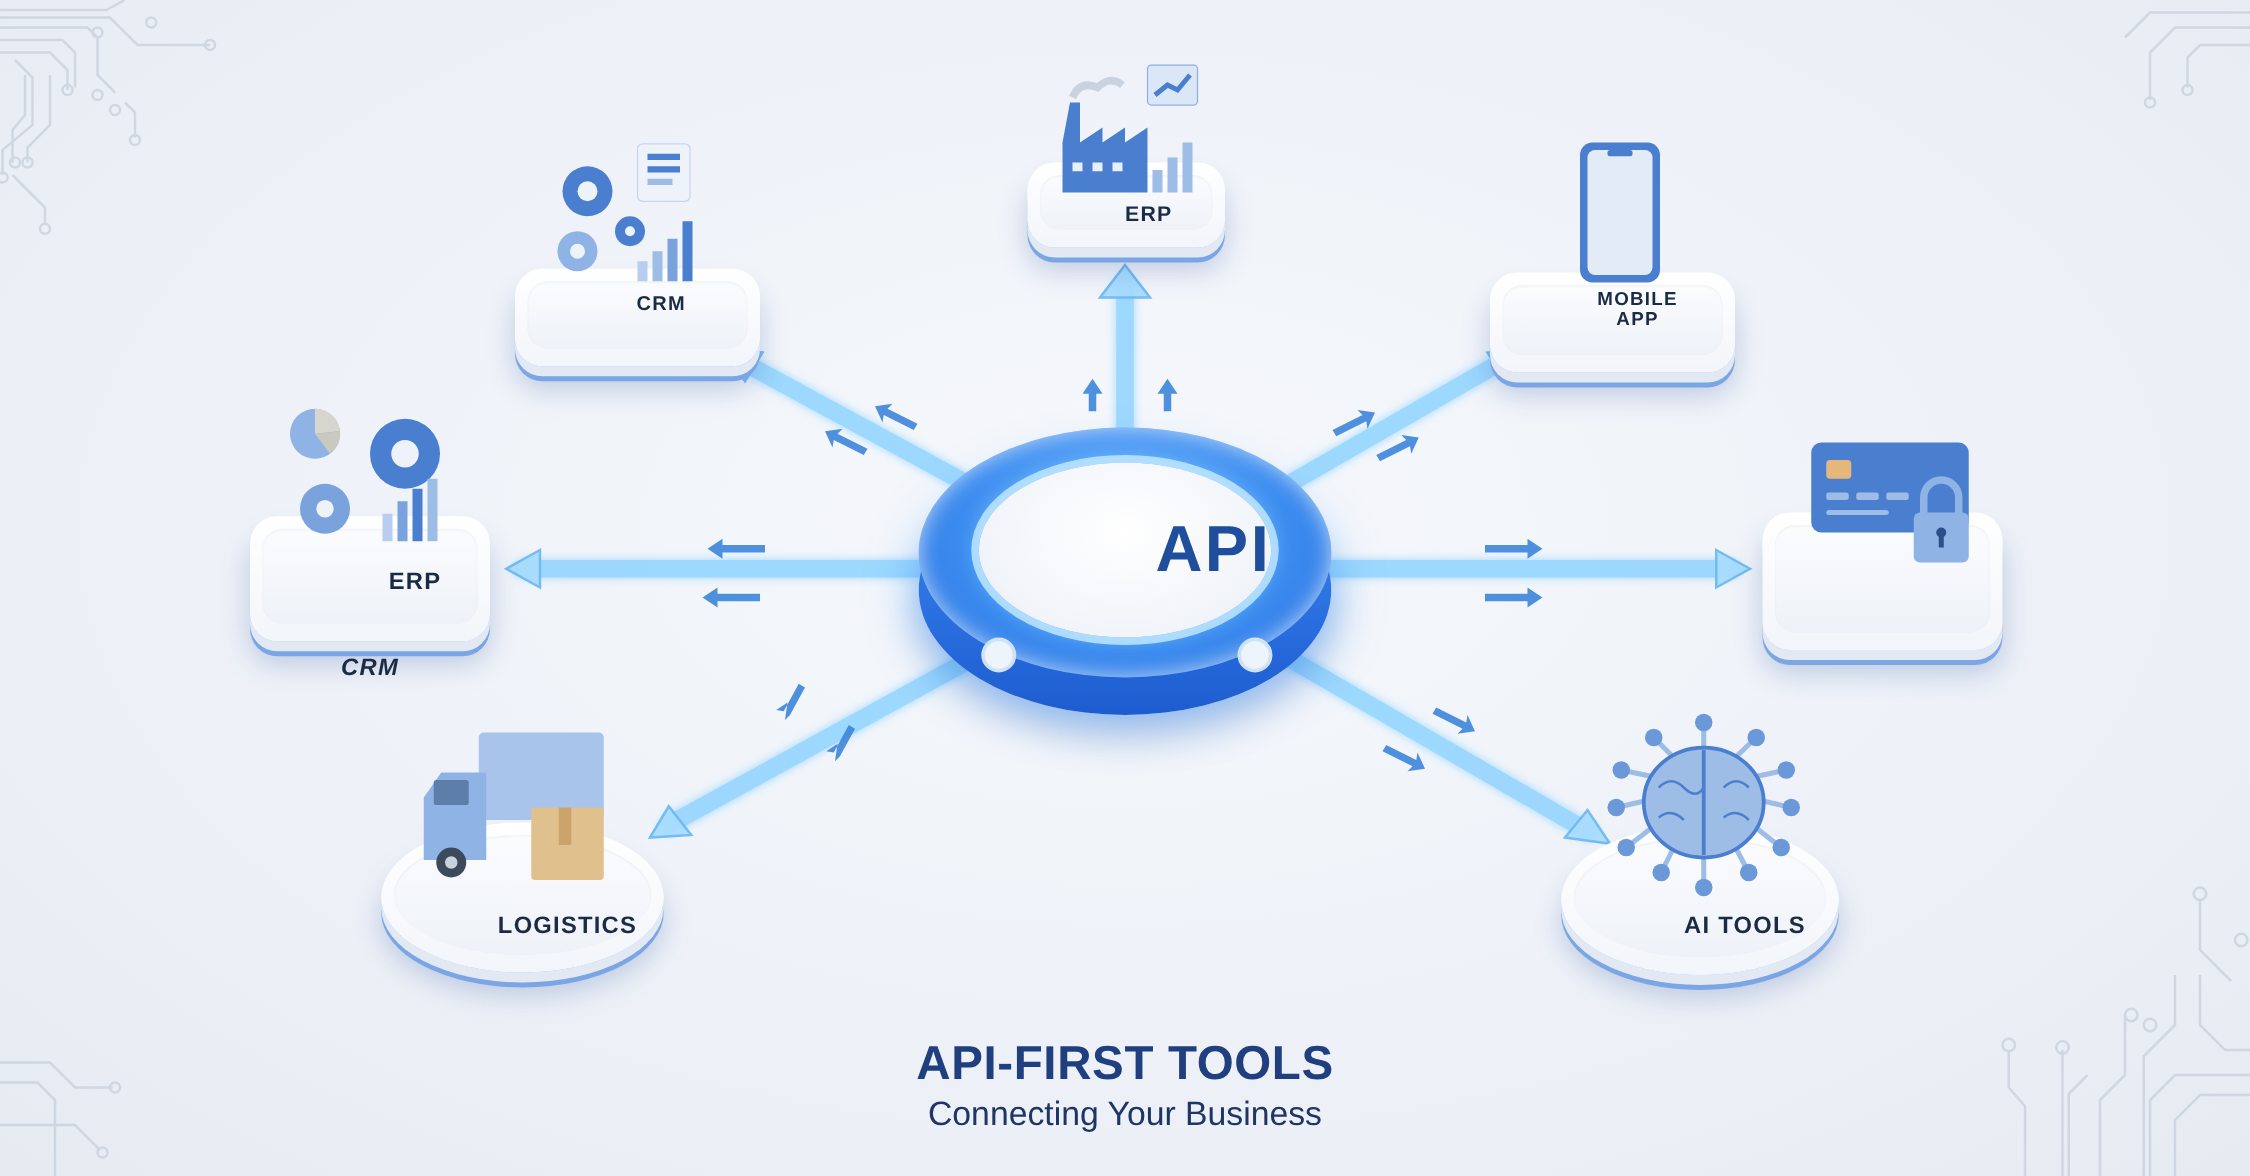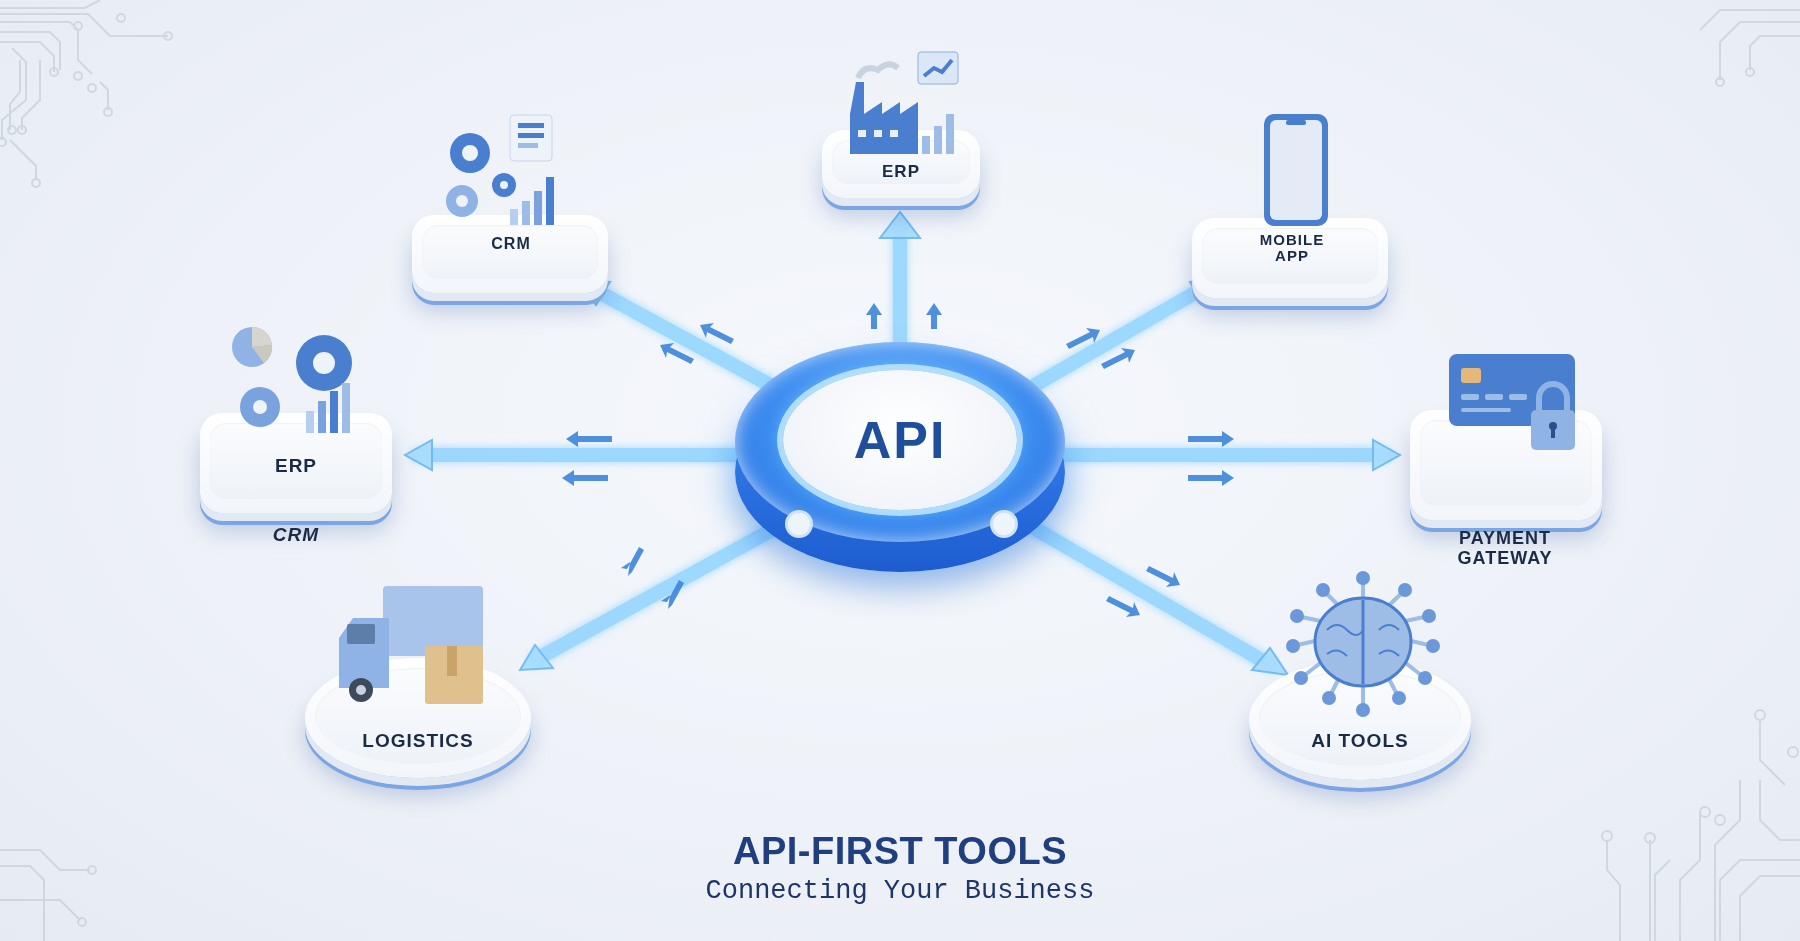--- a/index.html
+++ b/index.html
@@ -11,37 +11,37 @@
   .hub{position:absolute;left:735px;top:342px;width:330px;height:230px;}
   .hub-base{position:absolute;left:0;top:30px;width:330px;height:200px;border-radius:50%;
     background:linear-gradient(180deg,#3f8ef0 0%,#2a6fe0 60%,#1d5ccf 100%);
     box-shadow:0 0 40px rgba(70,160,255,.6), 0 18px 30px rgba(30,80,170,.25);}
   .hub-top{position:absolute;left:0;top:0;width:330px;height:200px;border-radius:50%;
     background:radial-gradient(ellipse at 50% 40%, #7ec0ff 0%, #3c8cf0 55%, #2770df 100%);
     box-shadow:inset 0 0 18px rgba(255,255,255,.7);}
   .hub-face{position:absolute;left:48px;top:28px;width:234px;height:140px;border-radius:50%;
     background:radial-gradient(ellipse at 50% 40%, #ffffff 0%, #f1f4f9 70%, #dde6f3 100%);
     box-shadow:0 0 0 6px rgba(190,230,255,.85), 0 0 18px rgba(120,200,255,.9);
-    display:flex;align-items:center;justify-content:center;}
+    display:flex;align-items:center;justify-content:flex-end;}
   .hub-label{font-family:"Liberation Sans",sans-serif;font-weight:700;font-size:52px;color:#1f4f9c;letter-spacing:2px;}
   .port{position:absolute;width:22px;height:22px;border-radius:50%;background:#eef4fb;border:3px solid #cfe3f7;}
   .node{position:absolute;}
   .plat{position:absolute;border-radius:22px;background:linear-gradient(180deg,#ffffff 0%,#f2f5fa 100%);
     box-shadow:0 8px 0 #e3e9f3, 0 12px 0 #7aa6e6, 0 18px 22px rgba(40,80,160,.25);}
   .plat-inner{position:absolute;left:10px;top:10px;right:10px;bottom:14px;border-radius:16px;
     background:linear-gradient(180deg,#fbfcfe 0%,#eef2f8 100%);box-shadow:inset 0 1px 2px rgba(0,0,0,.05);}
   .plat.round{border-radius:50%;}
   .plat.round .plat-inner{border-radius:50%;}
   .nlabel{position:absolute;left:0;right:0;text-align:center;font-family:"Liberation Sans",sans-serif;
-    font-weight:700;color:#1c2b45;letter-spacing:1px;}
+    font-weight:700;color:#1c2b45;letter-spacing:1px;padding-left:36px;}
   .caption{position:absolute;text-align:center;font-family:"Liberation Sans",sans-serif;font-weight:700;
     color:#1c2b45;letter-spacing:1px;line-height:20px;}
   .title{position:absolute;left:0;width:1800px;top:830px;text-align:center;font-family:"Liberation Sans",sans-serif;
     font-weight:700;font-size:38px;color:#1f3f7e;letter-spacing:.5px;}
-  .subtitle{position:absolute;left:0;width:1800px;top:876px;text-align:center;font-family:Liberation Mono, monospace;
+  .subtitle{position:absolute;left:0;width:1800px;top:876px;text-align:center;font-family:Liberation Sans, sans-serif;
     font-size:27px;color:#1f3565;}
 </style>
 </head>
 <body>
 
 <svg class="layer" width="1800" height="941">
   <g stroke="#c9d2dc" stroke-width="2" fill="none" opacity=".8">
     <path d="M0 8 H85 L100 0"></path>
     <path d="M0 14 H88 L110 36 H168"></path>
     <path d="M0 22 H70 L78 30 V60 L92 74"></path>
@@ -239,24 +239,20 @@
     <rect x="16" y="18" width="20" height="15" rx="3" fill="#e6b77a"></rect>
     <rect x="16" y="44" width="18" height="6" rx="2" fill="#9dbce6"></rect>
       <rect x="40" y="44" width="18" height="6" rx="2" fill="#9dbce6"></rect>
       <rect x="64" y="44" width="18" height="6" rx="2" fill="#9dbce6"></rect>
     <rect x="16" y="58" width="50" height="4" rx="2" fill="#9dbce6"></rect>
     <path d="M94 62 V48 a14 14 0 0 1 28 0 V62" stroke="#8fb3e5" stroke-width="6" fill="none"></path>
     <rect x="86" y="60" width="44" height="40" rx="5" fill="#8fb3e5"></rect>
     <circle cx="108" cy="76" r="4" fill="#2a4f8a"></circle>
       <rect x="106" y="78" width="4" height="10" fill="#2a4f8a"></rect>
   </svg>
-  <div class="caption" style="left:0;width:200px;top:178px;font-size:18px;">
-    <div>PAYMENT</div>
-    <div>GATEWAY</div>
-  </div>
 </div>
 
 <div class="node" style="left:305px;top:578px;width:230px;height:230px;">
   <div class="plat round" style="left:0;top:80px;width:226px;height:120px;">
       <div class="plat-inner"></div>
     </div>
   <svg class="abs" style="left:30px;top:0" width="170" height="140">
     <rect x="48" y="8" width="100" height="70" rx="4" fill="#a9c4ea"></rect>
     <path d="M4 60 L18 40 H54 V110 H4z" fill="#8fb3e5"></path>
     <rect x="12" y="46" width="28" height="20" rx="2" fill="#5d7ea8"></rect>

